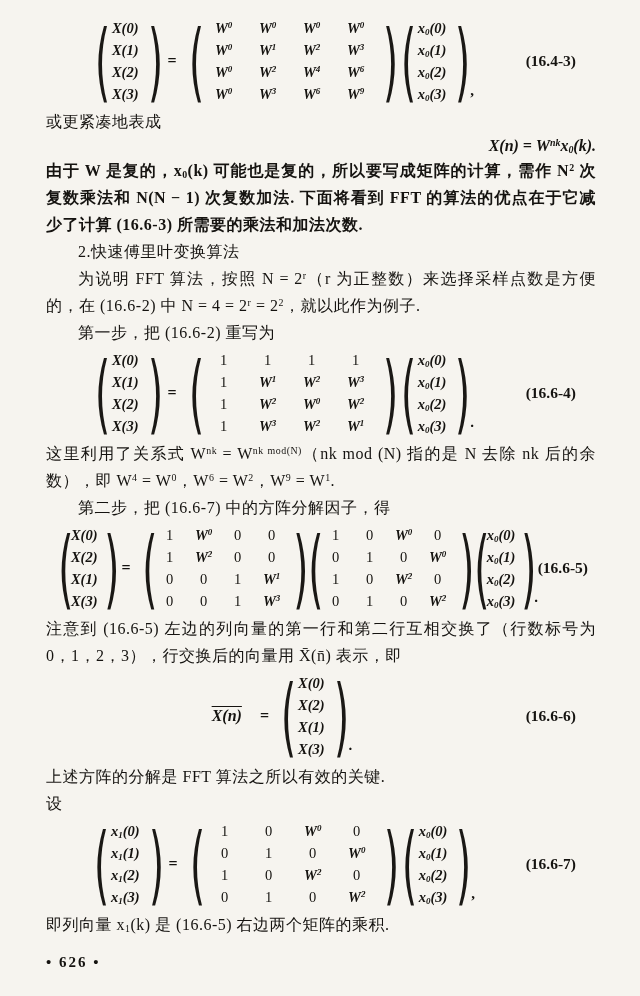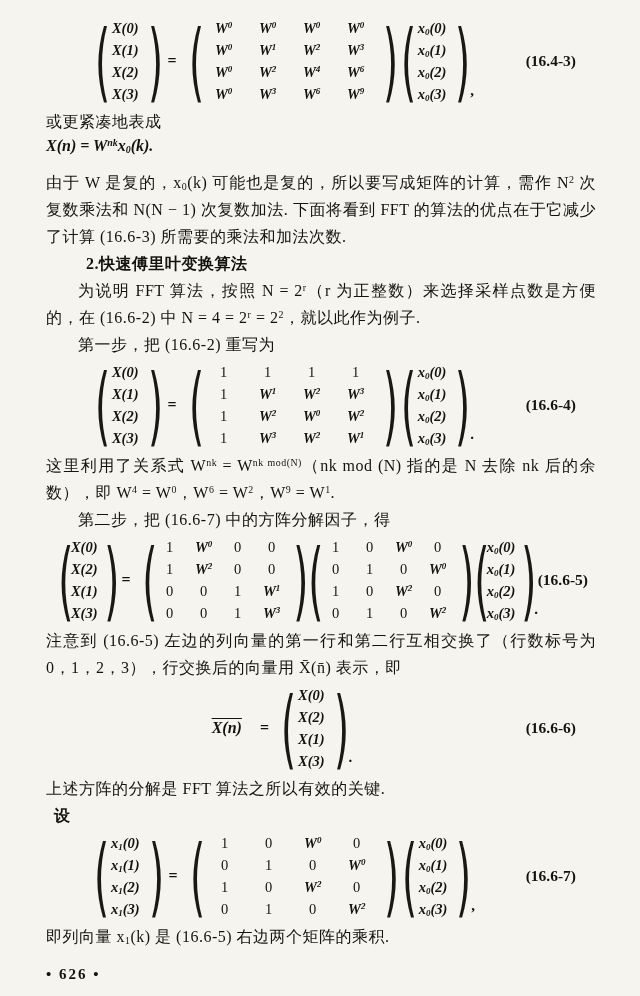--- a/index.html
+++ b/index.html
@@ -17,22 +17,22 @@
   }
   
   .body{
     margin:0;
     font-size:16px;
     line-height:27px;
     text-align:justify;
     letter-spacing:.5px;
   }
   .ind{text-indent:2em;}
-  .h{font-weight:bold;margin-left:8px;}
-  .tight-top{margin-top:14px;}
+  .h{font-weight:normal;}
+  .tight-top{margin-top:2px;font-weight:bold;}
   
   .eqrow{
     position:relative;
     display:flex;justify-content:center;align-items:center;
     padding-right:78px;
     margin:3px 0;
   }
   .eqbody{display:flex;align-items:center;}
   .eqlabel{
     position:absolute;right:20px;top:50%;transform:translateY(-50%);
@@ -67,21 +67,21 @@
   sub{font-size:.62em;vertical-align:-.25em;line-height:0;}
   
   .wide{padding-right:50px;}
   .wide .eqlabel{right:8px;}
   .wide .mcell{min-width:24px;padding:0 5px;}
   .wide .paren{width:15px;}
   .wide .vcell{padding:0 2px;}
   
   .mathline{
     margin:2px 0;
-    text-align:left;
+    text-align:right;
     font-size:16px;font-weight:bold;font-style:italic;
     white-space:pre-wrap;
   }
   .pageno{
     margin-top:16px;
     font-size:15px;font-weight:bold;
     letter-spacing:2px;
   }
 </style>
 </head>

